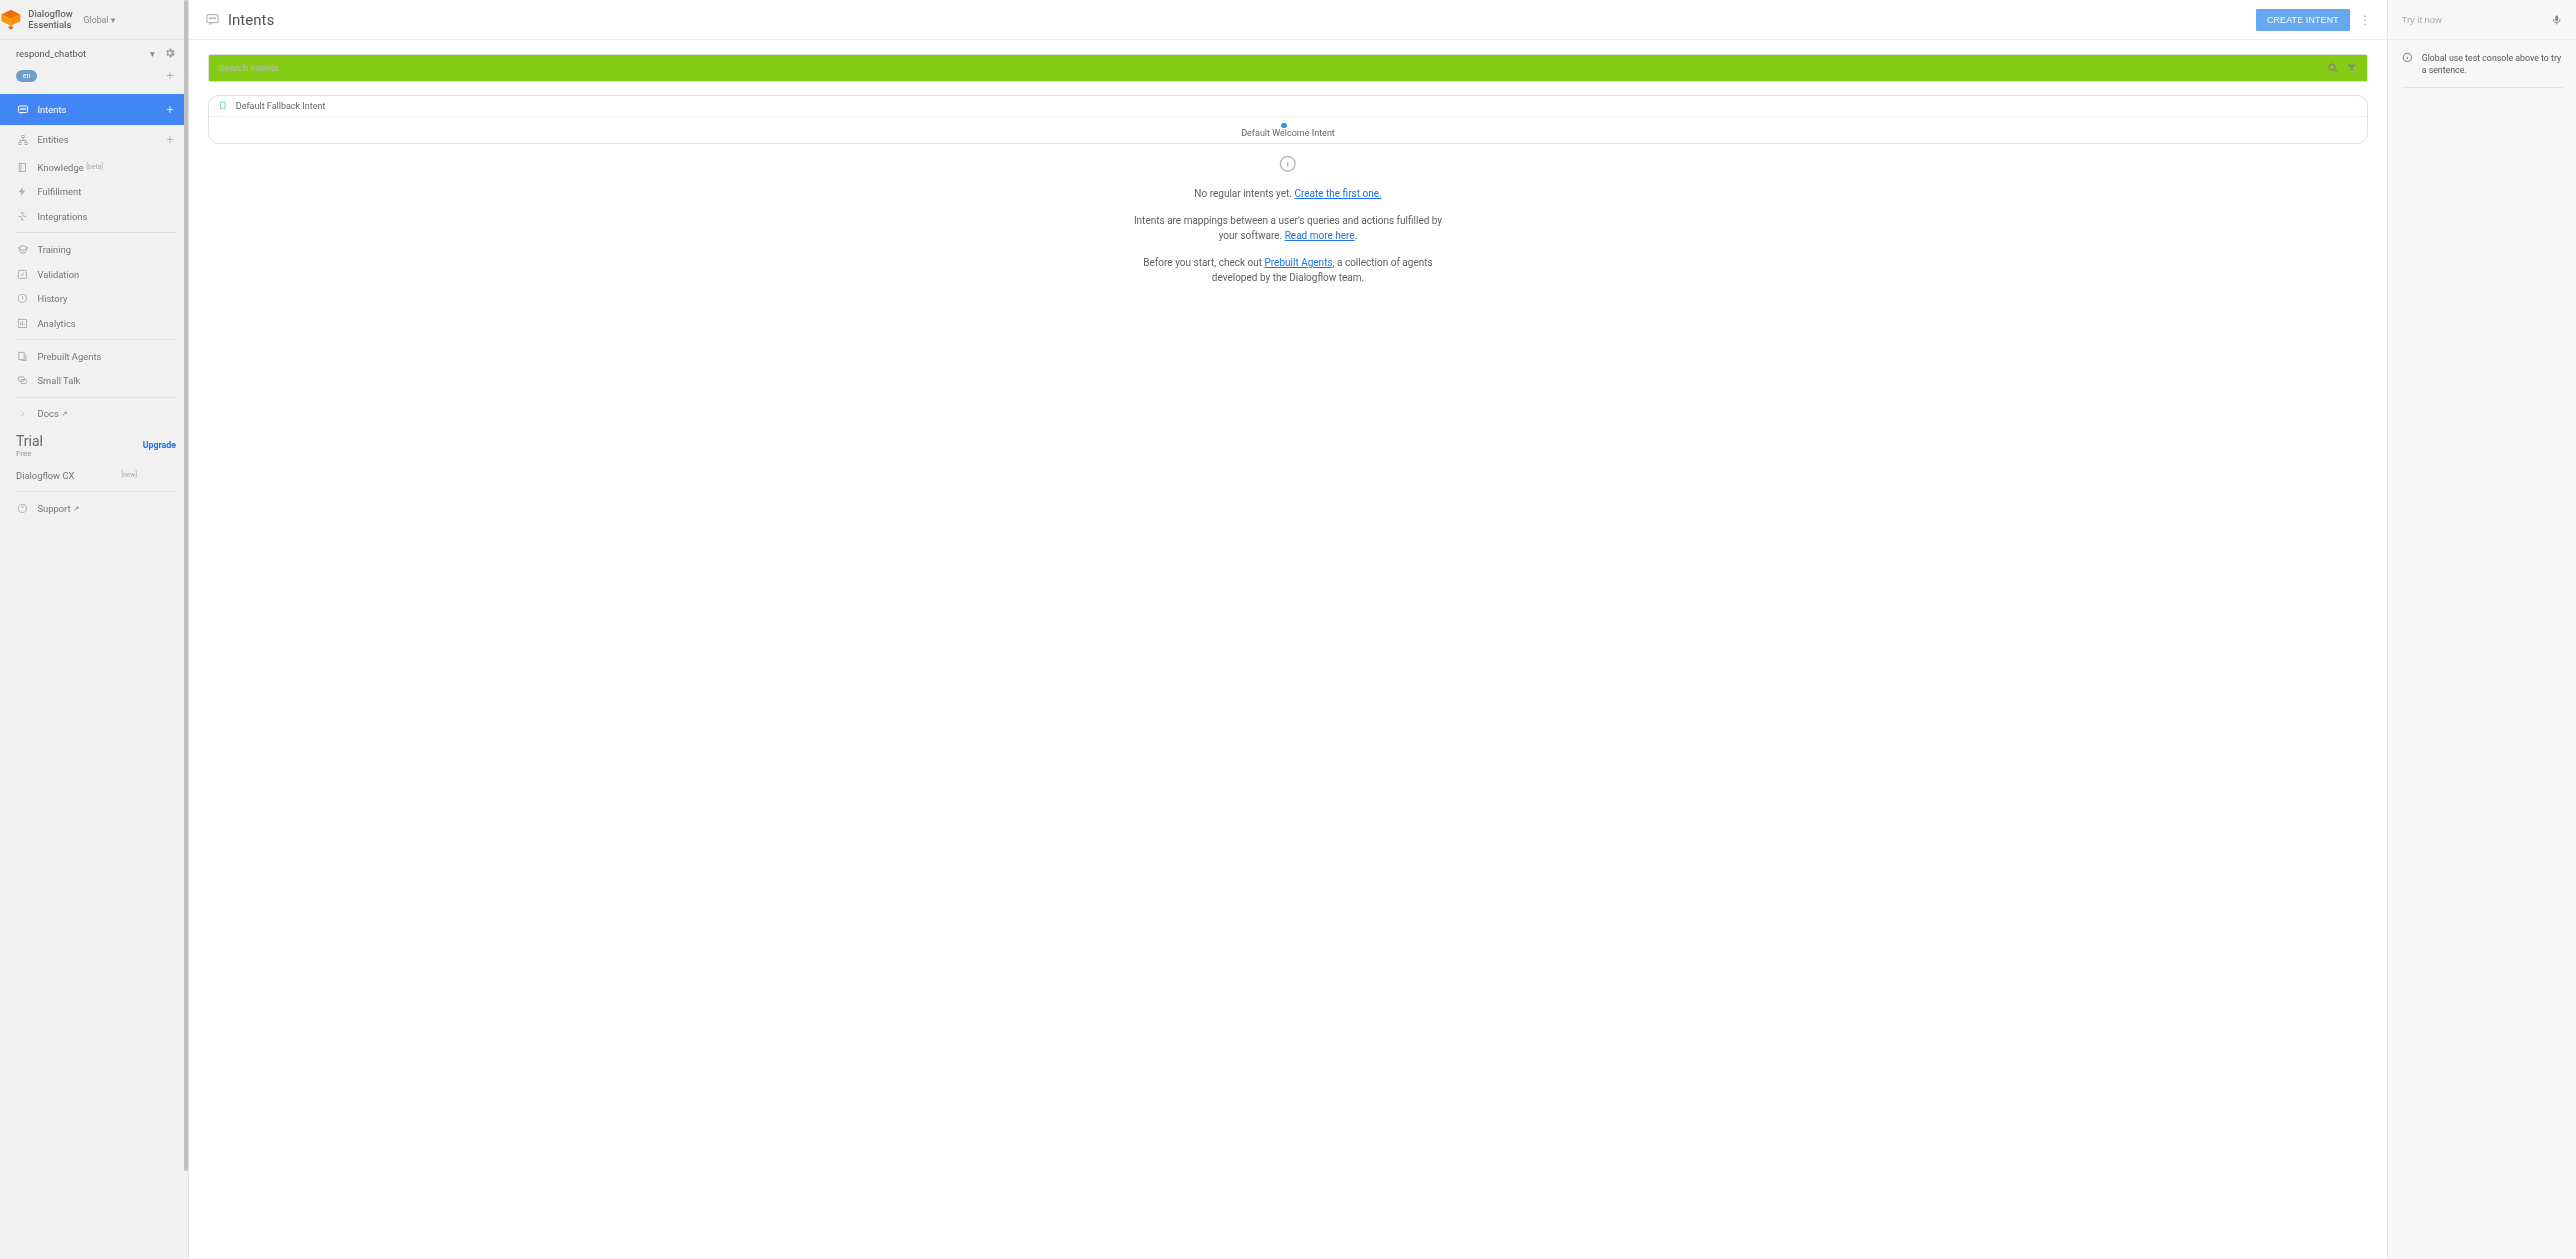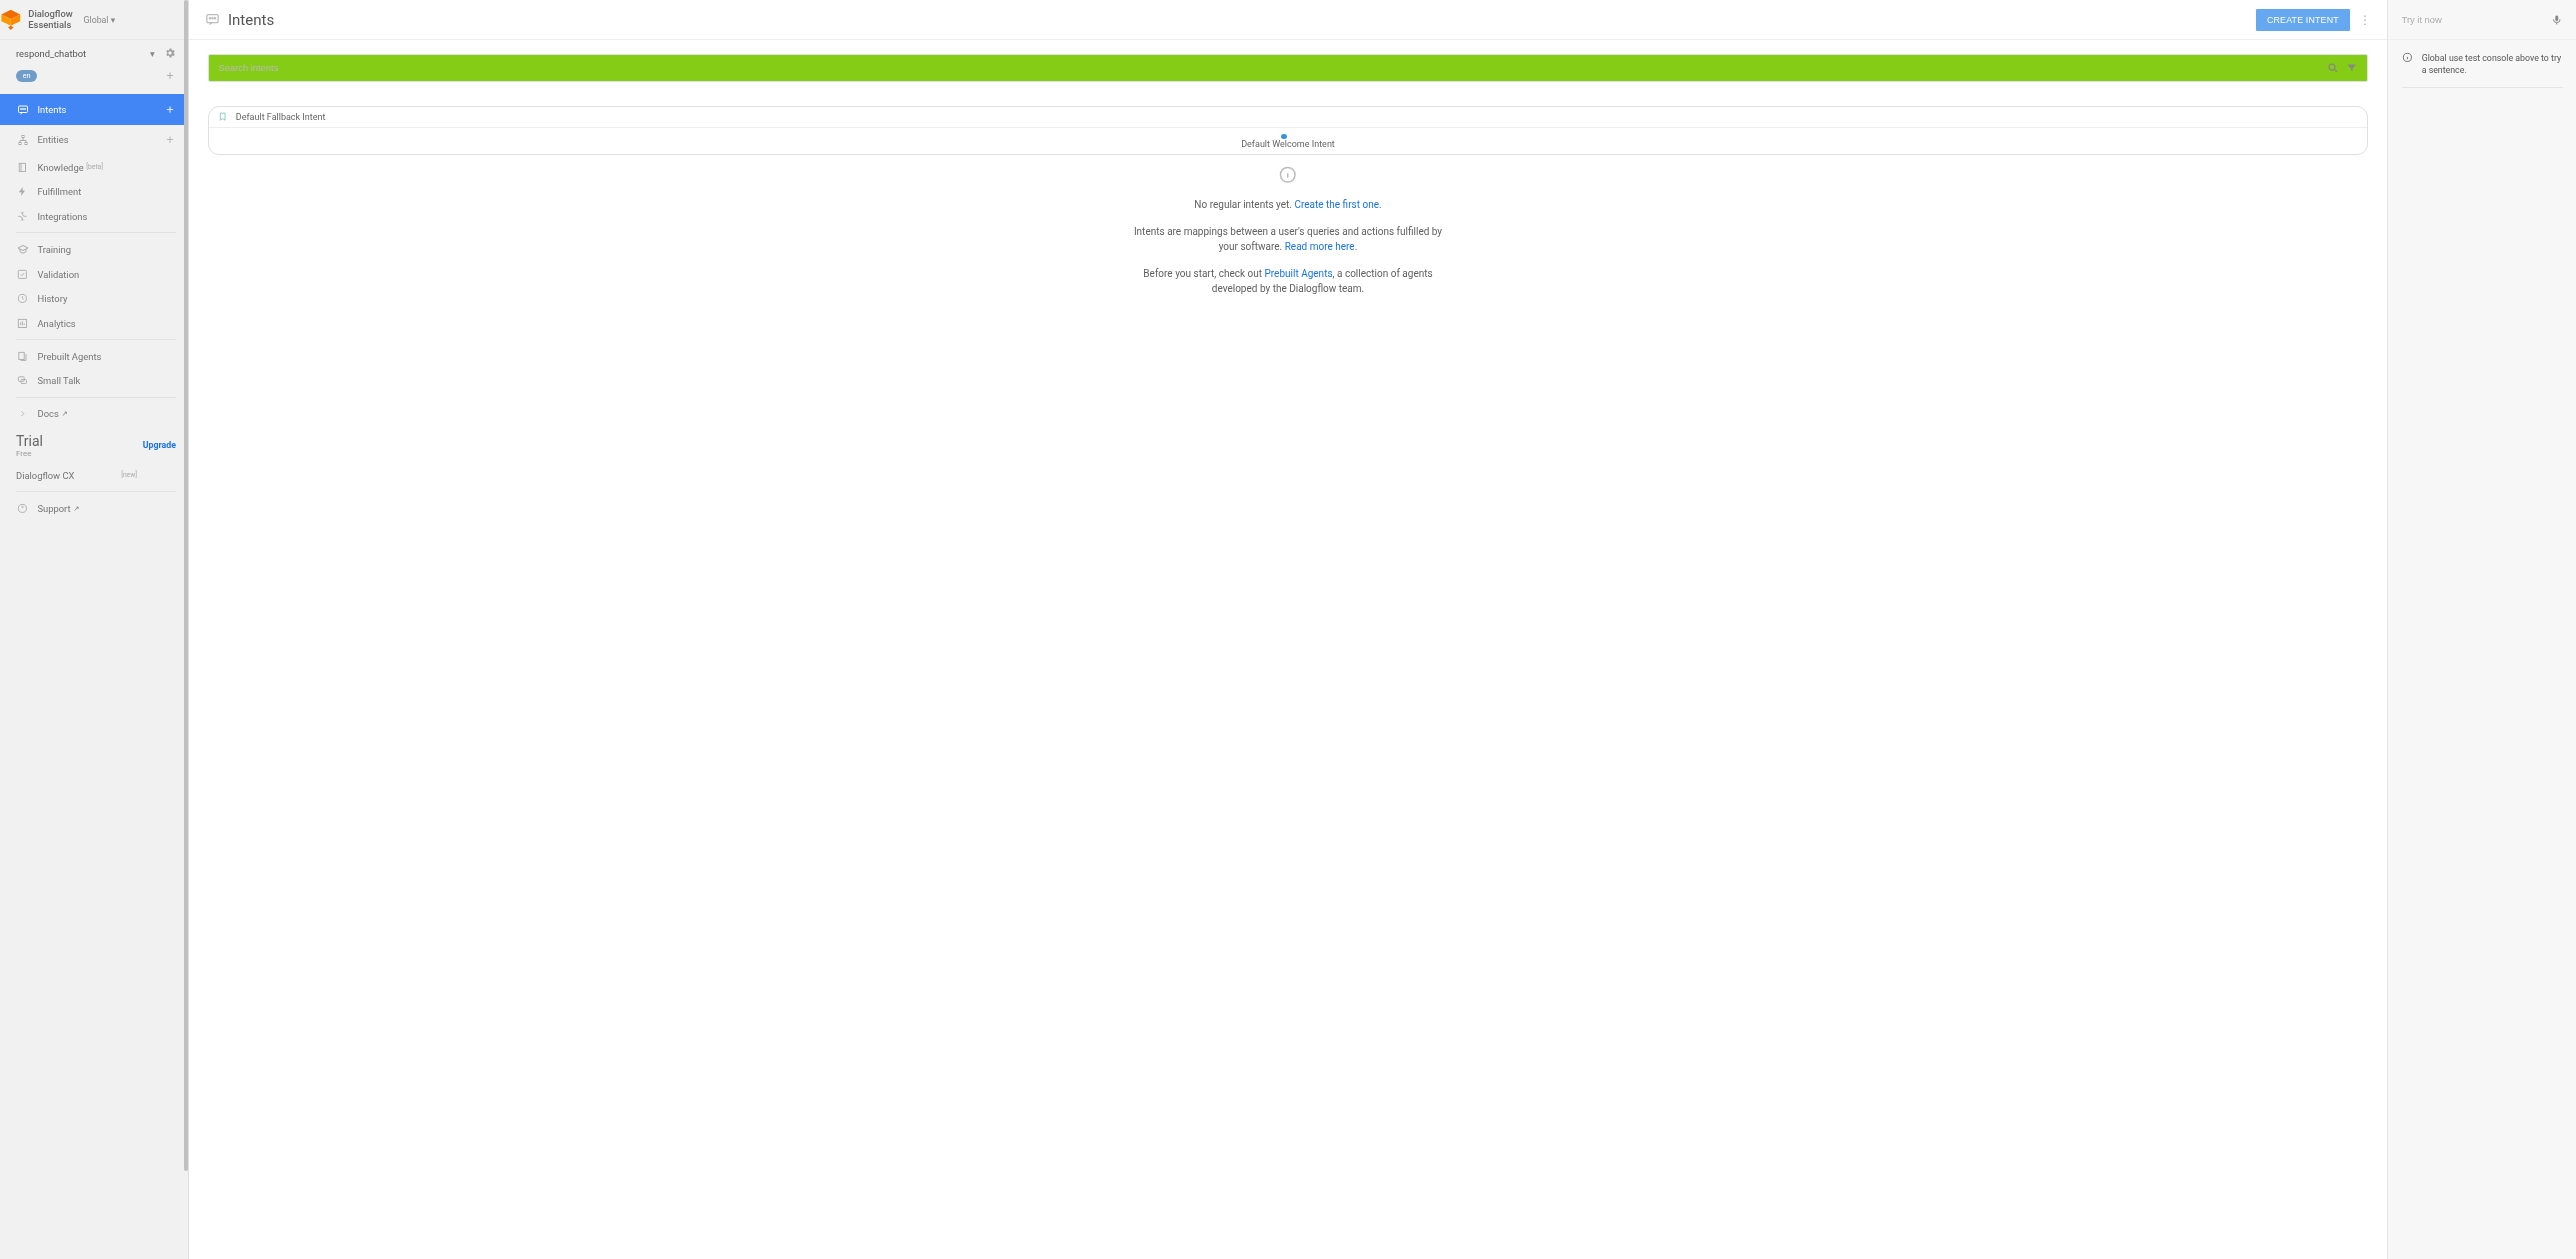--- a/index.html
+++ b/index.html
@@ -47,30 +47,30 @@
 .main-header .header-icon { color: #bbb; }
 .create-btn { margin-left: auto; background: #66a8ef; color: #fff; border: none; padding: 6px 10.8px; font-size: 8.8px; font-weight: 500; letter-spacing: 0.2px; cursor: pointer; border-radius: 1.3px; }
 .more-btn { margin-left: 9.4px; color: #aaa; cursor: pointer; font-size: 12px; }
 
 .main-body { padding: 13.5px 19px; }
 .search-box { border: 0.7px solid #e0e0e0; border-radius: 2px; display: flex; align-items: center; padding: 0 9.4px; height: 28px; background: #84cc16; }
 .search-input { flex: 1; border: none; outline: none; font-size: 9.4px; color: #555; background: transparent; }
 .search-input::placeholder { color: #bbb; }
 .search-icon-btn, .filter-icon-btn { color: #888; margin-left: 6.7px; cursor: pointer; }
 
-.intent-list { border: 0.7px solid #e0e0e0; border-radius: 11px; margin-top: 24px; }
+.intent-list { border: 0.7px solid #e0e0e0; border-radius: 11px; margin-top: 13px; }
 .intent-item { display: flex; align-items: center; padding: 5.4px 9.4px; border-bottom: 0.7px solid #eee; cursor: pointer; font-size: 9px; color: #666; }
 .intent-item:last-child { border-bottom: none; flex-direction: column; }
 .intent-icon { margin-right: 8px; display: inline-flex; color: #90caf9; }
 .intent-dot { width: 5.4px; height: 5.4px; border-radius: 50%; background: #3b93e0; margin-left: 2px; margin-right: 10px; }
 
 .empty-state { text-align: center; margin-top: 10.8px; color: #666; }
 .empty-info-icon { font-size: 17.5px; color: #bbb; margin-bottom: 10.8px; display: inline-block; }
 .empty-state p { font-size: 10px; margin-bottom: 12px; color: #606060; line-height: 1.5; }
-.empty-state a { color: #1a73e8; cursor: pointer; }
+.empty-state a { color: #1a73e8; text-decoration: underline; cursor: pointer; }
 .empty-para-wrap { max-width: 310px; margin: 0 auto; }
 
 
 .test-panel { width: 189px; background: #f7f7f7; border-left: 0.7px solid #e5e5e5; display: flex; flex-direction: column; }
 .test-header { height: 40px; display: flex; align-items: center; padding: 0 13.5px; border-bottom: 0.7px solid #eee; }
 .test-input { flex: 1; border: none; background: transparent; outline: none; font-size: 9.4px; color: #555; }
 .test-input::placeholder { color: #aaa; }
 .mic-icon { color: #888; cursor: pointer; }
 
 .test-body { padding: 12px 13.5px; }

